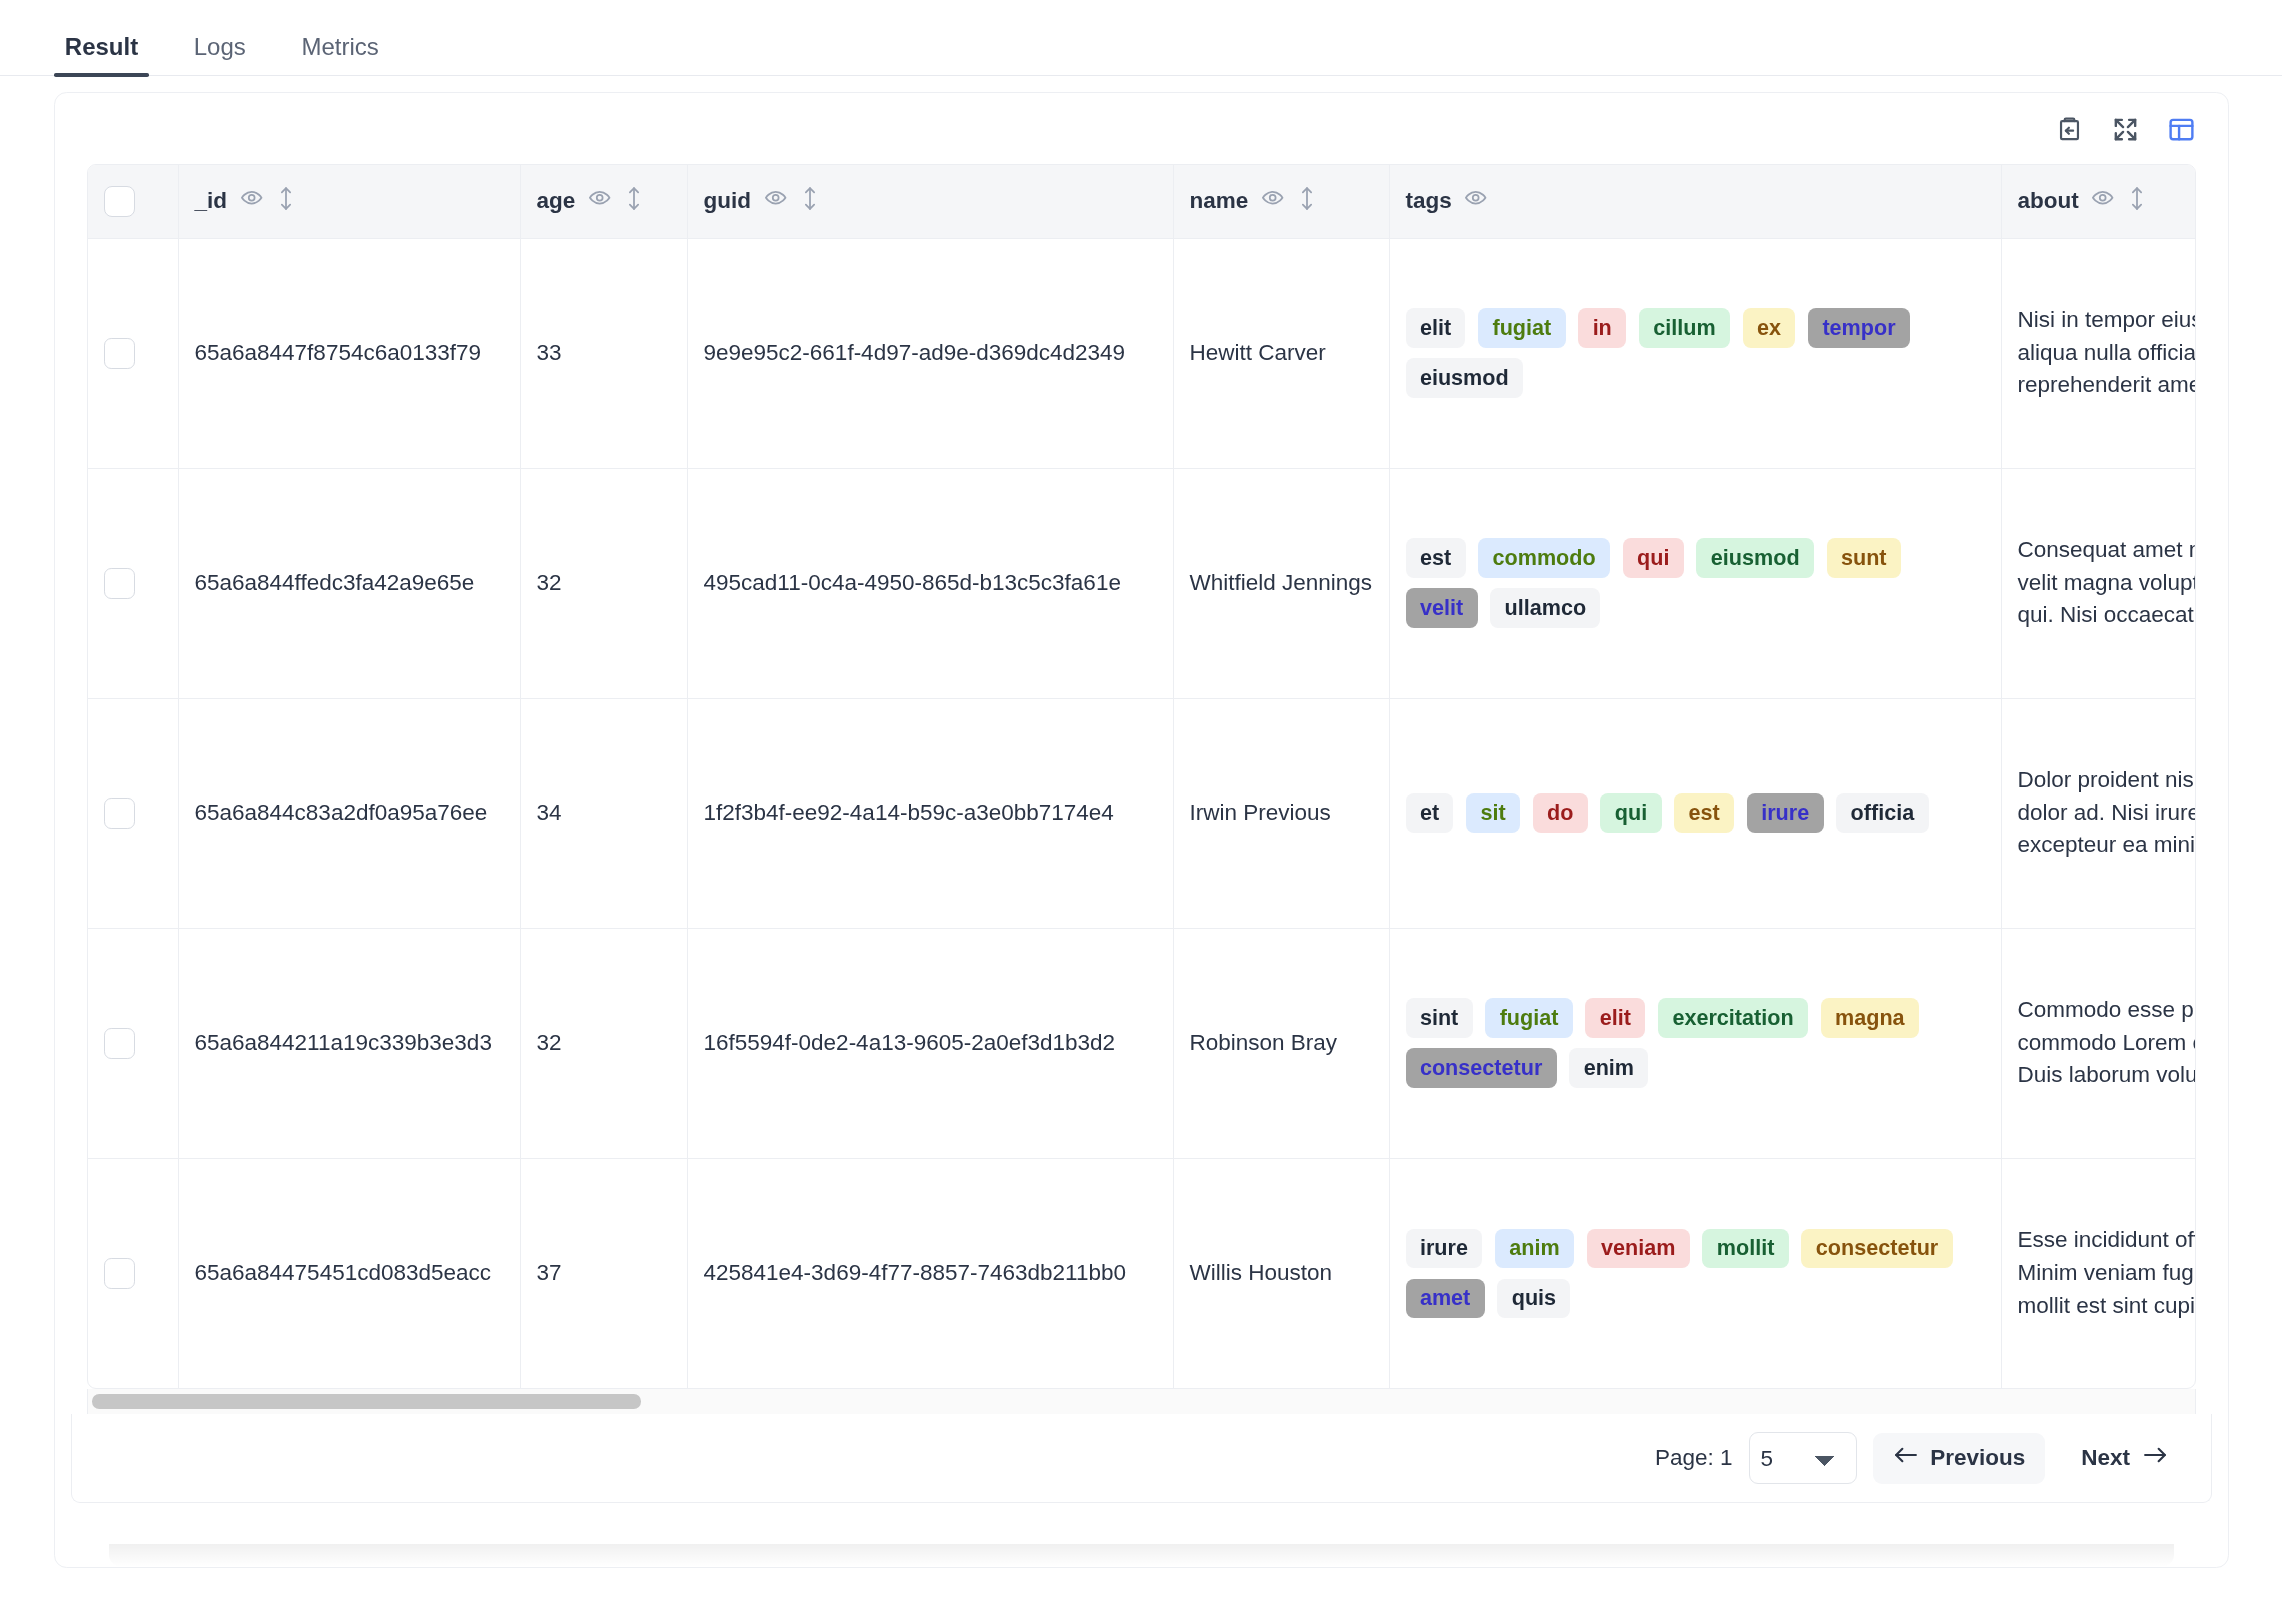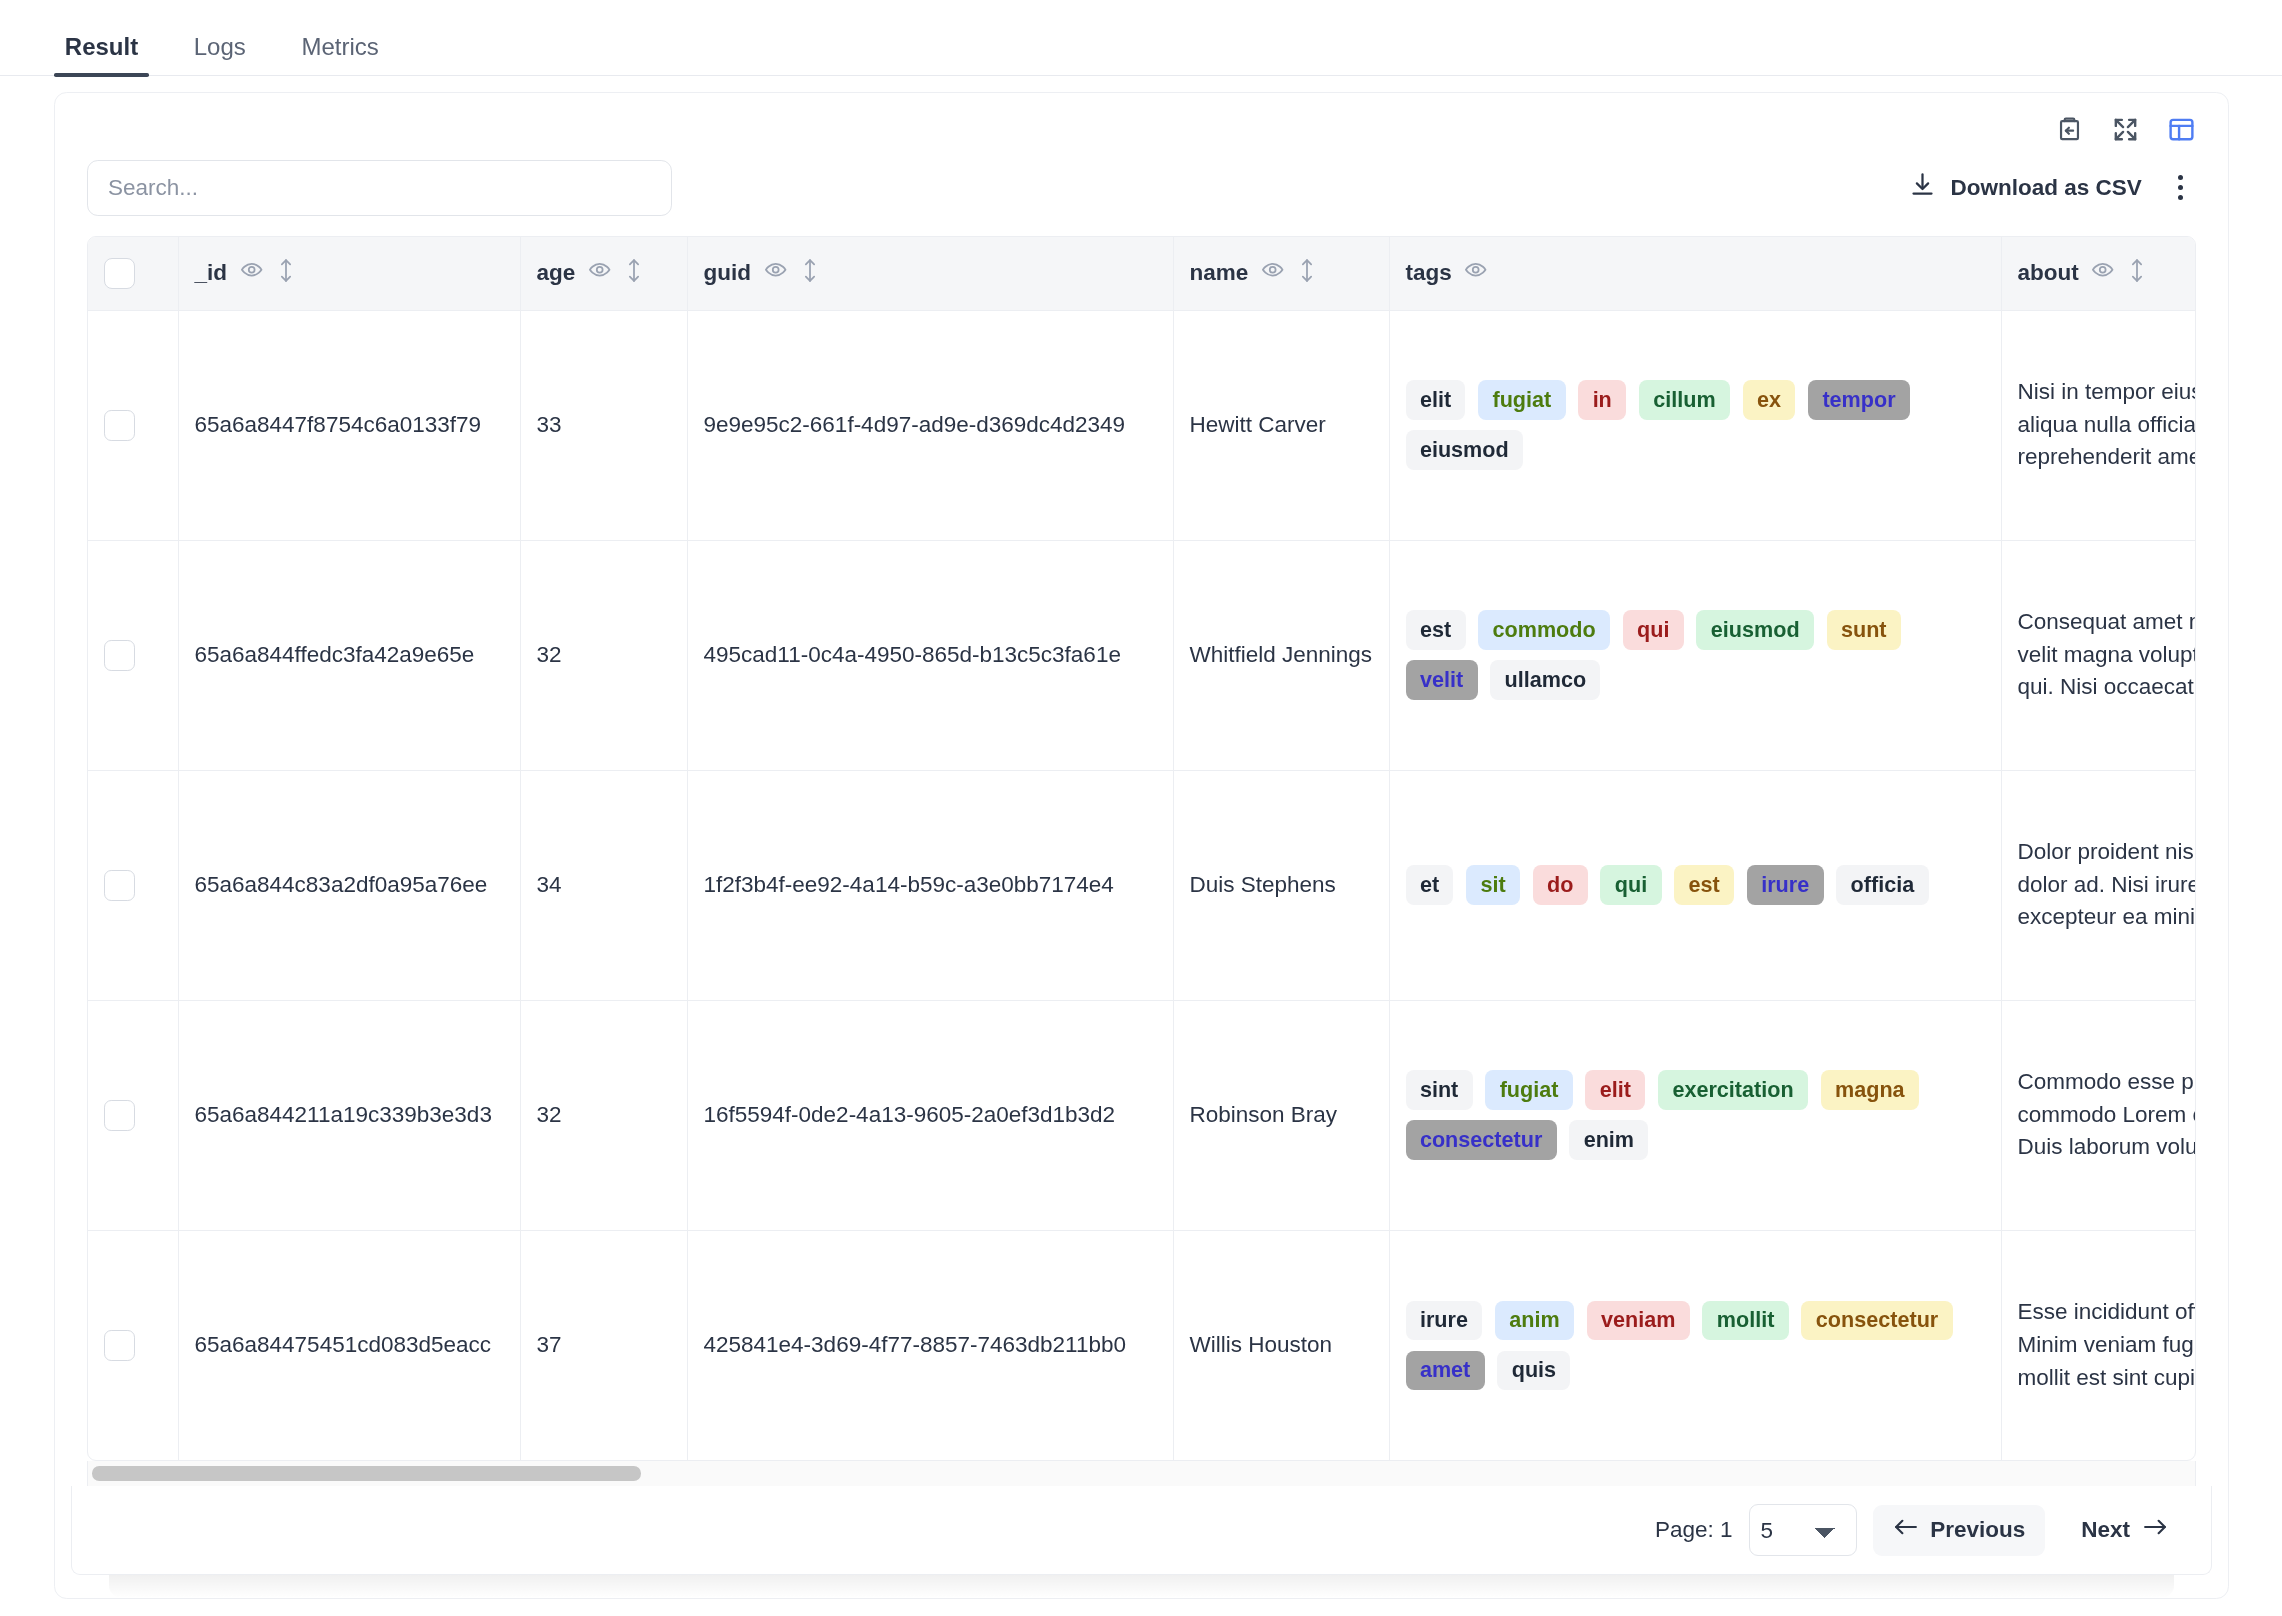--- a/index.html
+++ b/index.html
@@ -242,40 +242,20 @@
     </span>
     <span>
       <svg class="tb-icon" viewBox="0 0 24 24" fill="none" stroke="#4f7df3" stroke-width="2" stroke-linecap="round" stroke-linejoin="round">
         <rect x="3" y="4" width="18" height="16" rx="2"></rect>
         <path d="M3 9h18"></path>
             <path d="M10 9v11"></path>
       </svg>
     </span>
   </div>
 
-  <div class="toolrow">
-    <input class="search-input" type="text" placeholder="Search..." value="" style="">
-    <div class="right-tools">
-      <button class="dl-btn">
-        <span>
-          <svg width="27" height="27" viewBox="0 0 24 24" fill="none" stroke="#2b3445" stroke-width="2" stroke-linecap="round" stroke-linejoin="round">
-            <path d="M12 3v12"></path>
-                <path d="M7 11l5 5 5-5"></path>
-                <path d="M4 20h16"></path>
-          </svg>
-        </span>
-        <span>Download as CSV</span>
-      </button>
-      <div class="kebab">
-        <i></i>
-            <i></i>
-            <i></i>
-      </div>
-    </div>
-  </div>
 
   <div class="table-scroll">
     <table>
       <colgroup>
         <col class="col-chk">
             <col class="col-id">
             <col class="col-age">
             <col class="col-guid">
         <col class="col-name">
             <col class="col-tags">
@@ -450,21 +430,21 @@
                 </div>
               </td>
             </tr>
             <tr>
               <td>
                 <span class="chk"></span>
               </td>
               <td>65a6a844c83a2df0a95a76ee</td>
               <td>34</td>
               <td>1f2f3b4f-ee92-4a14-b59c-a3e0bb7174e4</td>
-              <td>Duis Stephens</td>
+              <td>Irwin Previous</td>
               <td>
                 <div class="tags">
                   <span class="tag c0">et</span>
                   <span class="tag c1">sit</span>
                   <span class="tag c2">do</span>
                   <span class="tag c3">qui</span>
                   <span class="tag c4">est</span>
                   <span class="tag c5">irure</span>
                   <span class="tag c0">officia</span>
                 </div>

